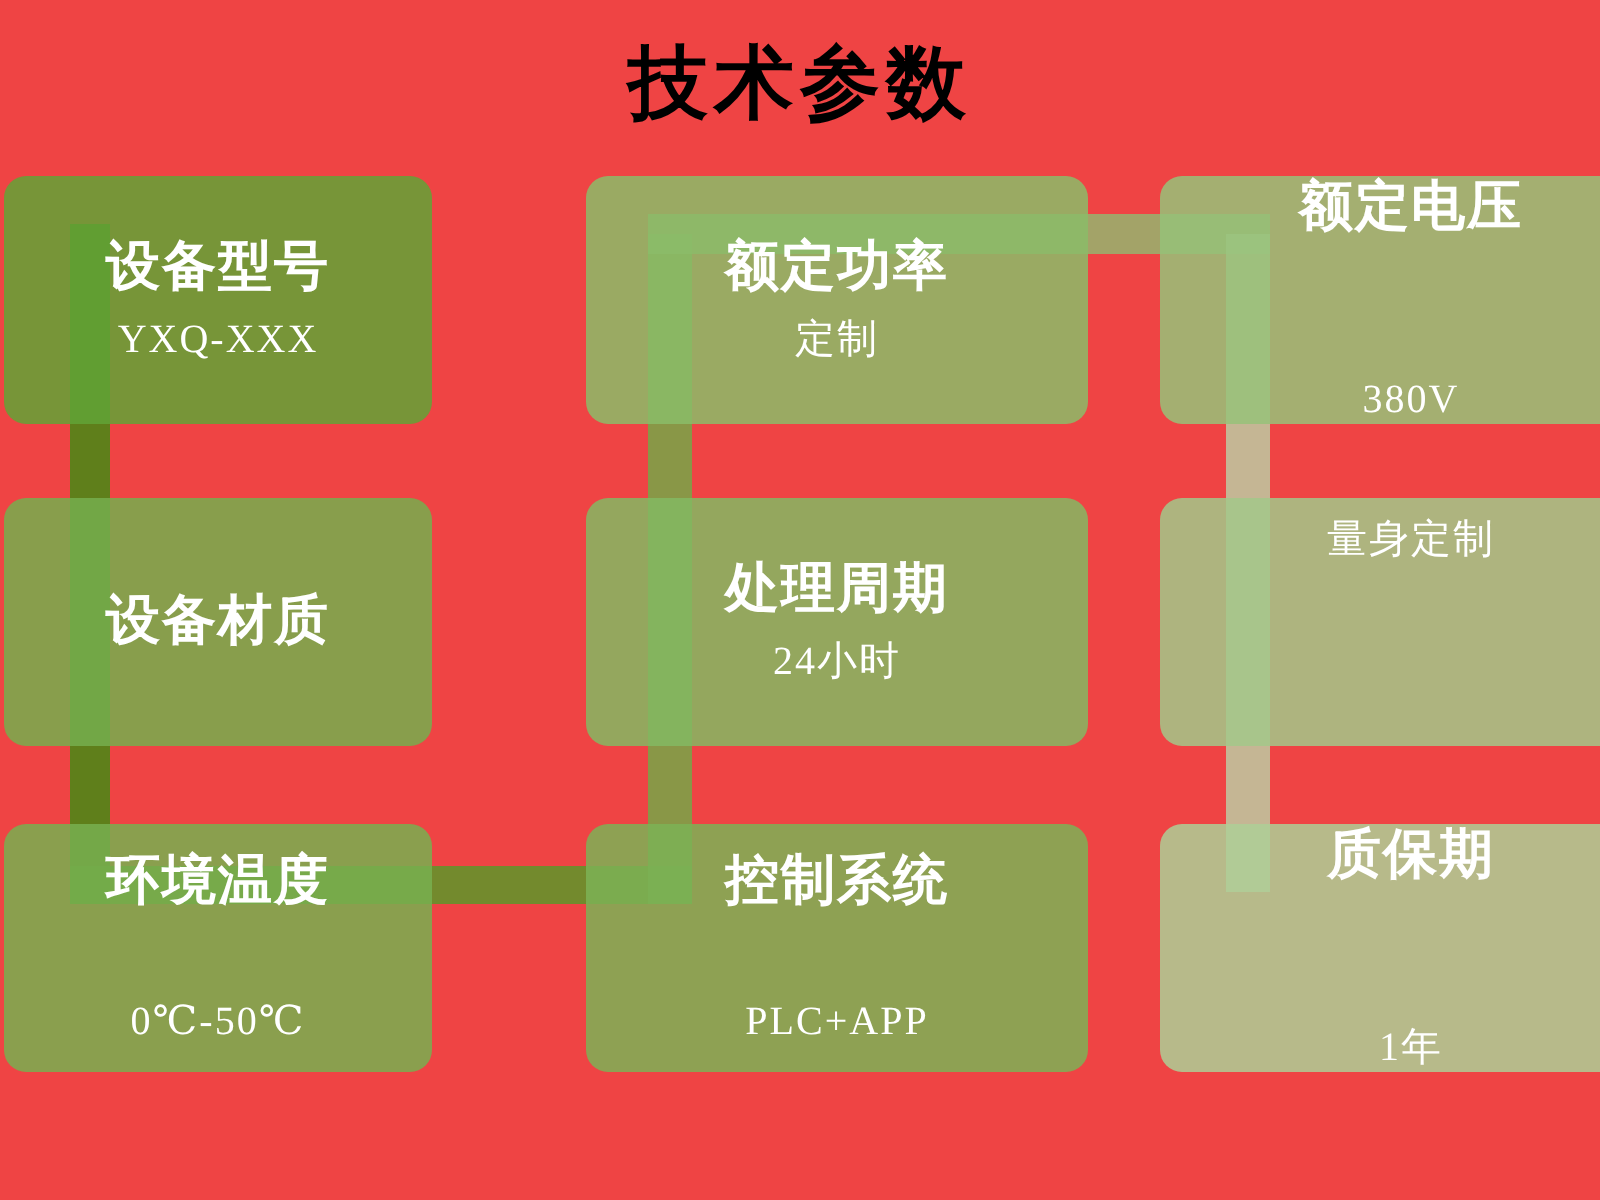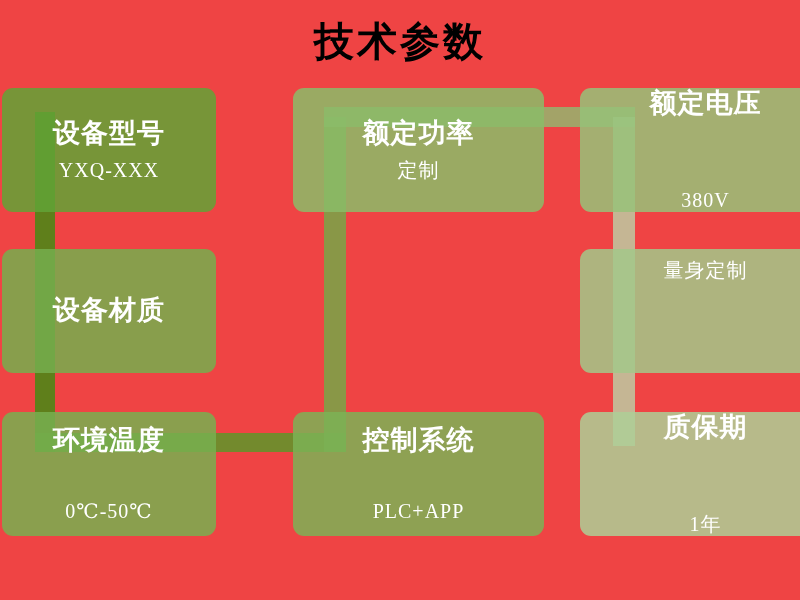--- a/index.html
+++ b/index.html
@@ -67,20 +67,24 @@
   <div class="node n3 c1 r3">
     <div class="label">环境温度</div>
     <div class="value">0℃-50℃</div>
   </div>
 
   <div class="node n4 c2 r1">
     <div class="label">额定功率</div>
     <div class="value">定制</div>
   </div>
 
+  <div class="node n5 c2 r2">
+    <div class="label">处理周期</div>
+    <div class="value">24小时</div>
+  </div>
 
   <div class="node n6 c2 r3">
     <div class="label">控制系统</div>
     <div class="value">PLC+APP</div>
   </div>
 
   <div class="node n7 c3 r1">
     <div class="label">额定电压</div>
     <div class="value">380V</div>
   </div>

